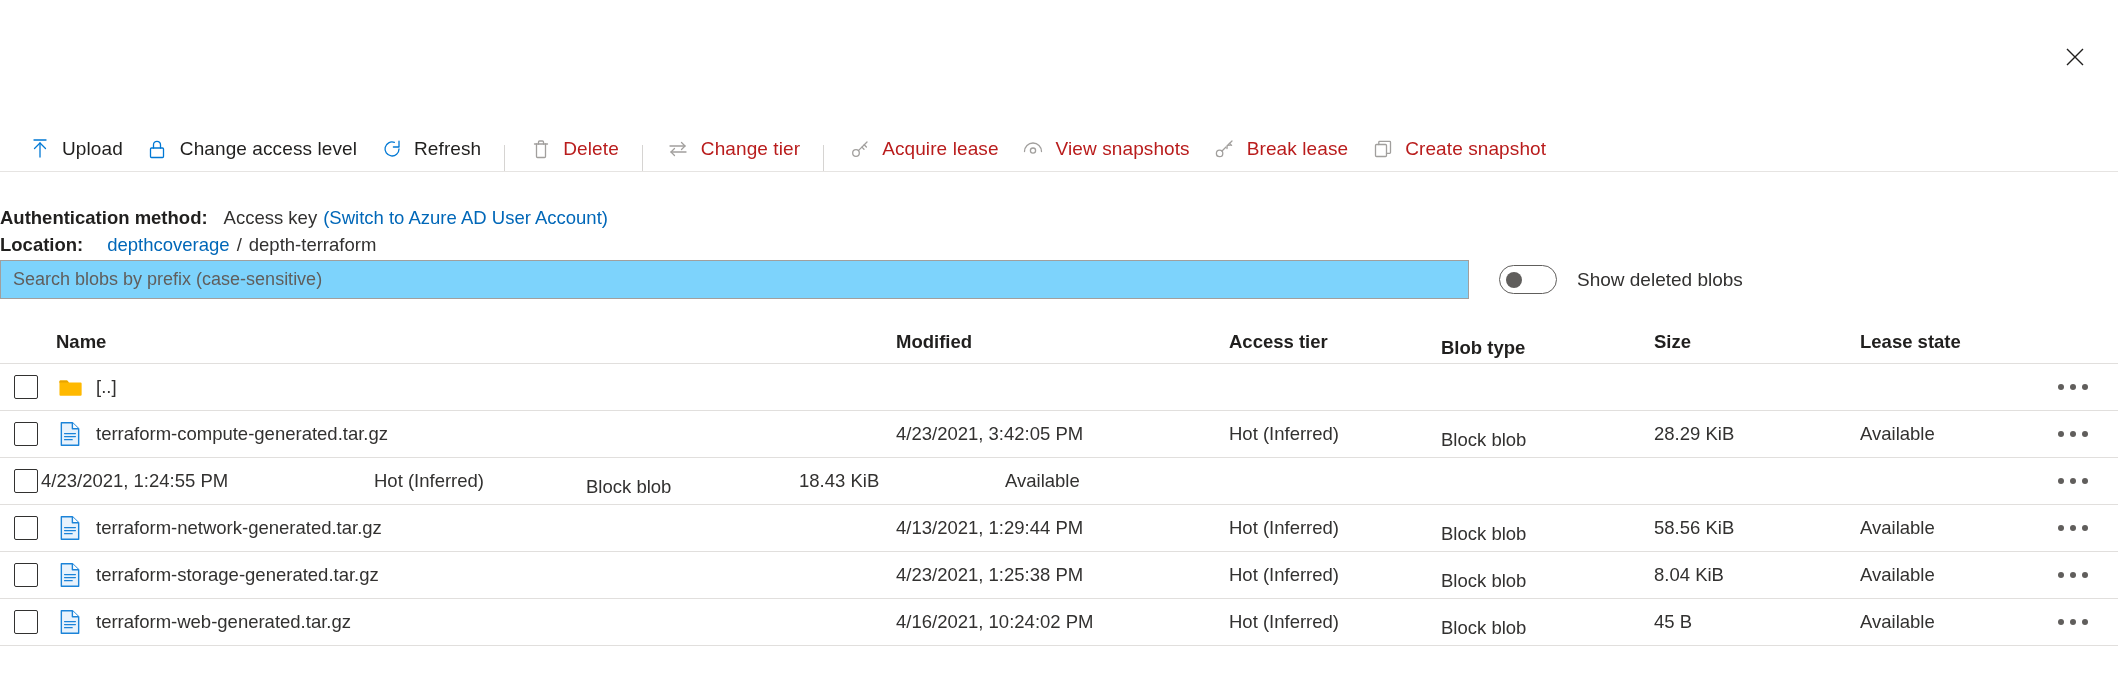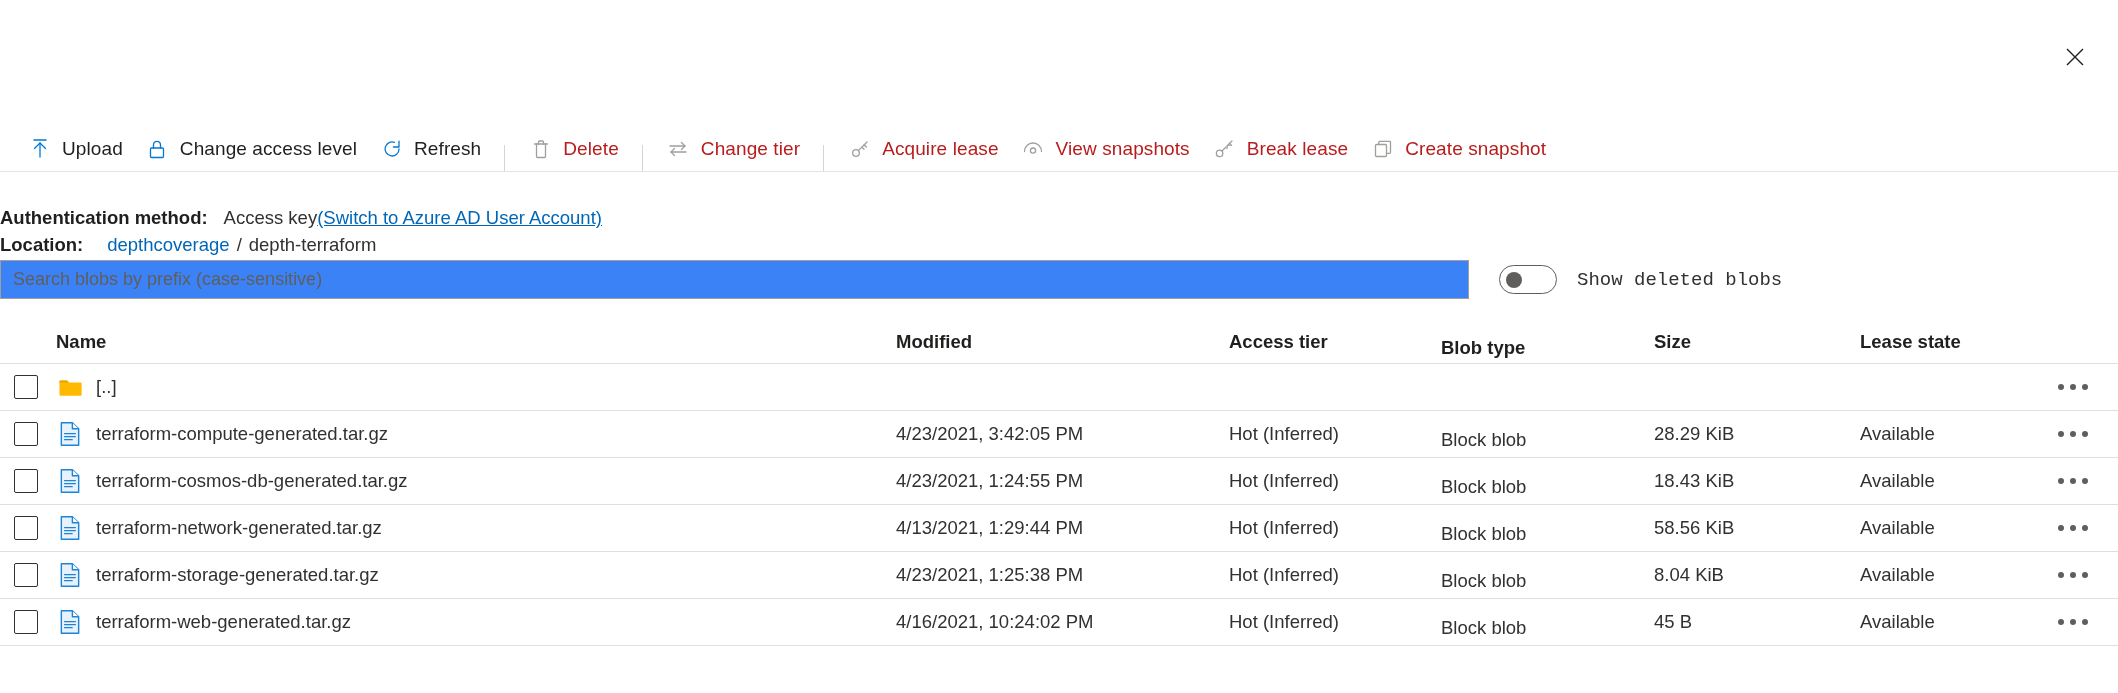--- a/index.html
+++ b/index.html
@@ -89,21 +89,21 @@
   .search-row {
     position: absolute;
     top: 260px; left: 0;
     width: 2118px;
     display: flex;
     align-items: center;
   }
   .search-box {
     width: 1469px; height: 39px;
     border: 1px solid #a19f9d;
-    background: #3b82f6;
+    background: #7dd3fc;
     font-family: "Liberation Sans", sans-serif;
     font-size: 18px;
     color: #323130;
     padding: 0 12px;
     outline: none;
   }
   .search-box::placeholder { color: #605e5c; }
 
   .toggle-wrap {
     display: flex;
@@ -125,21 +125,20 @@
     transform: translateY(-50%);
     width: 16px; height: 16px;
     border-radius: 50%;
     background: #605e5c;
   }
   .toggle-label {
     margin-left: 20px;
     font-size: 19px;
     color: #323130;
     white-space: nowrap;
-    font-family: Liberation Mono, monospace;
   }
 
   
   .table {
     position: absolute;
     top: 320px; left: 0;
     width: 2118px;
   }
   .row {
     display: flex;
@@ -320,21 +319,21 @@
         </span>
         <span>Create snapshot</span>
       </div>
     </div>
   <div class="toolbar-rule"></div>
 
   <div class="meta">
     <div class="line">
       <span class="lbl">Authentication method:</span>
       <span class="val">Access key</span>
-      <a style="text-decoration:underline;">(Switch to Azure AD User Account)</a>
+      <a style="margin-left:6px;">(Switch to Azure AD User Account)</a>
     </div>
     <div class="line">
       <span class="lbl">Location:</span>
       <a style="margin-left:24px;">depthcoverage</a>
       <span class="sep">/</span>
       <span class="val" style="margin-left:0;">depth-terraform</span>
     </div>
   </div>
 
   <div class="search-row">
@@ -415,38 +414,55 @@
               <i></i>
               <i></i>
               <i></i>
             </span>
           </div>
         </div>
         <div class="row data">
           <div class="c-check">
             <span class="chk"></span>
           </div>
+          <div class="c-modified">4/23/2021, 1:24:55 PM</div>
+          <div class="c-tier">Hot (Inferred)</div>
+          <div class="c-type">Block blob</div>
+          <div class="c-size">18.43 KiB</div>
+          <div class="c-lease">Available</div>
+          <div class="c-menu">
+            <span class="dots">
+              <i></i>
+              <i></i>
+              <i></i>
+            </span>
+          </div>
+        </div>
+        <div class="row data">
+          <div class="c-check">
+            <span class="chk"></span>
+          </div>
           <div class="c-name">
             <span class="fic">
               <svg width="22" height="26" viewBox="0 0 20 24">
                 <path d="M2 1.6 h10.2 L18 7.2 V22.4 H2 Z" fill="#e8f2fc" stroke="#1b83d8" stroke-width="1.3" stroke-linejoin="round"></path>
                 <path d="M12.2 1.6 V7.2 H18" fill="#ffffff" stroke="#1b83d8" stroke-width="1.3" stroke-linejoin="round"></path>
                 <g stroke="#1b83d8" stroke-width="1.2" stroke-linecap="round">
                   <path d="M5 11.6 H15"></path>
                   <path d="M5 14.4 H15"></path>
                   <path d="M5 17.2 H12"></path>
                 </g>
               </svg>
             </span>
-            <span class="txt link">terraform-cosmos-db-generated.tar.gz</span>
-          </div>
-          <div class="c-modified">4/23/2021, 1:24:55 PM</div>
+            <span class="txt link">terraform-network-generated.tar.gz</span>
+          </div>
+          <div class="c-modified">4/13/2021, 1:29:44 PM</div>
           <div class="c-tier">Hot (Inferred)</div>
           <div class="c-type">Block blob</div>
-          <div class="c-size">18.43 KiB</div>
+          <div class="c-size">58.56 KiB</div>
           <div class="c-lease">Available</div>
           <div class="c-menu">
             <span class="dots">
               <i></i>
               <i></i>
               <i></i>
             </span>
           </div>
         </div>
         <div class="row data">
@@ -458,26 +474,26 @@
               <svg width="22" height="26" viewBox="0 0 20 24">
                 <path d="M2 1.6 h10.2 L18 7.2 V22.4 H2 Z" fill="#e8f2fc" stroke="#1b83d8" stroke-width="1.3" stroke-linejoin="round"></path>
                 <path d="M12.2 1.6 V7.2 H18" fill="#ffffff" stroke="#1b83d8" stroke-width="1.3" stroke-linejoin="round"></path>
                 <g stroke="#1b83d8" stroke-width="1.2" stroke-linecap="round">
                   <path d="M5 11.6 H15"></path>
                   <path d="M5 14.4 H15"></path>
                   <path d="M5 17.2 H12"></path>
                 </g>
               </svg>
             </span>
-            <span class="txt link">terraform-network-generated.tar.gz</span>
-          </div>
-          <div class="c-modified">4/13/2021, 1:29:44 PM</div>
+            <span class="txt link">terraform-storage-generated.tar.gz</span>
+          </div>
+          <div class="c-modified">4/23/2021, 1:25:38 PM</div>
           <div class="c-tier">Hot (Inferred)</div>
           <div class="c-type">Block blob</div>
-          <div class="c-size">58.56 KiB</div>
+          <div class="c-size">8.04 KiB</div>
           <div class="c-lease">Available</div>
           <div class="c-menu">
             <span class="dots">
               <i></i>
               <i></i>
               <i></i>
             </span>
           </div>
         </div>
         <div class="row data">
@@ -489,51 +505,20 @@
               <svg width="22" height="26" viewBox="0 0 20 24">
                 <path d="M2 1.6 h10.2 L18 7.2 V22.4 H2 Z" fill="#e8f2fc" stroke="#1b83d8" stroke-width="1.3" stroke-linejoin="round"></path>
                 <path d="M12.2 1.6 V7.2 H18" fill="#ffffff" stroke="#1b83d8" stroke-width="1.3" stroke-linejoin="round"></path>
                 <g stroke="#1b83d8" stroke-width="1.2" stroke-linecap="round">
                   <path d="M5 11.6 H15"></path>
                   <path d="M5 14.4 H15"></path>
                   <path d="M5 17.2 H12"></path>
                 </g>
               </svg>
             </span>
-            <span class="txt link">terraform-storage-generated.tar.gz</span>
-          </div>
-          <div class="c-modified">4/23/2021, 1:25:38 PM</div>
-          <div class="c-tier">Hot (Inferred)</div>
-          <div class="c-type">Block blob</div>
-          <div class="c-size">8.04 KiB</div>
-          <div class="c-lease">Available</div>
-          <div class="c-menu">
-            <span class="dots">
-              <i></i>
-              <i></i>
-              <i></i>
-            </span>
-          </div>
-        </div>
-        <div class="row data">
-          <div class="c-check">
-            <span class="chk"></span>
-          </div>
-          <div class="c-name">
-            <span class="fic">
-              <svg width="22" height="26" viewBox="0 0 20 24">
-                <path d="M2 1.6 h10.2 L18 7.2 V22.4 H2 Z" fill="#e8f2fc" stroke="#1b83d8" stroke-width="1.3" stroke-linejoin="round"></path>
-                <path d="M12.2 1.6 V7.2 H18" fill="#ffffff" stroke="#1b83d8" stroke-width="1.3" stroke-linejoin="round"></path>
-                <g stroke="#1b83d8" stroke-width="1.2" stroke-linecap="round">
-                  <path d="M5 11.6 H15"></path>
-                  <path d="M5 14.4 H15"></path>
-                  <path d="M5 17.2 H12"></path>
-                </g>
-              </svg>
-            </span>
             <span class="txt link">terraform-web-generated.tar.gz</span>
           </div>
           <div class="c-modified">4/16/2021, 10:24:02 PM</div>
           <div class="c-tier">Hot (Inferred)</div>
           <div class="c-type">Block blob</div>
           <div class="c-size">45 B</div>
           <div class="c-lease">Available</div>
           <div class="c-menu">
             <span class="dots">
               <i></i>

